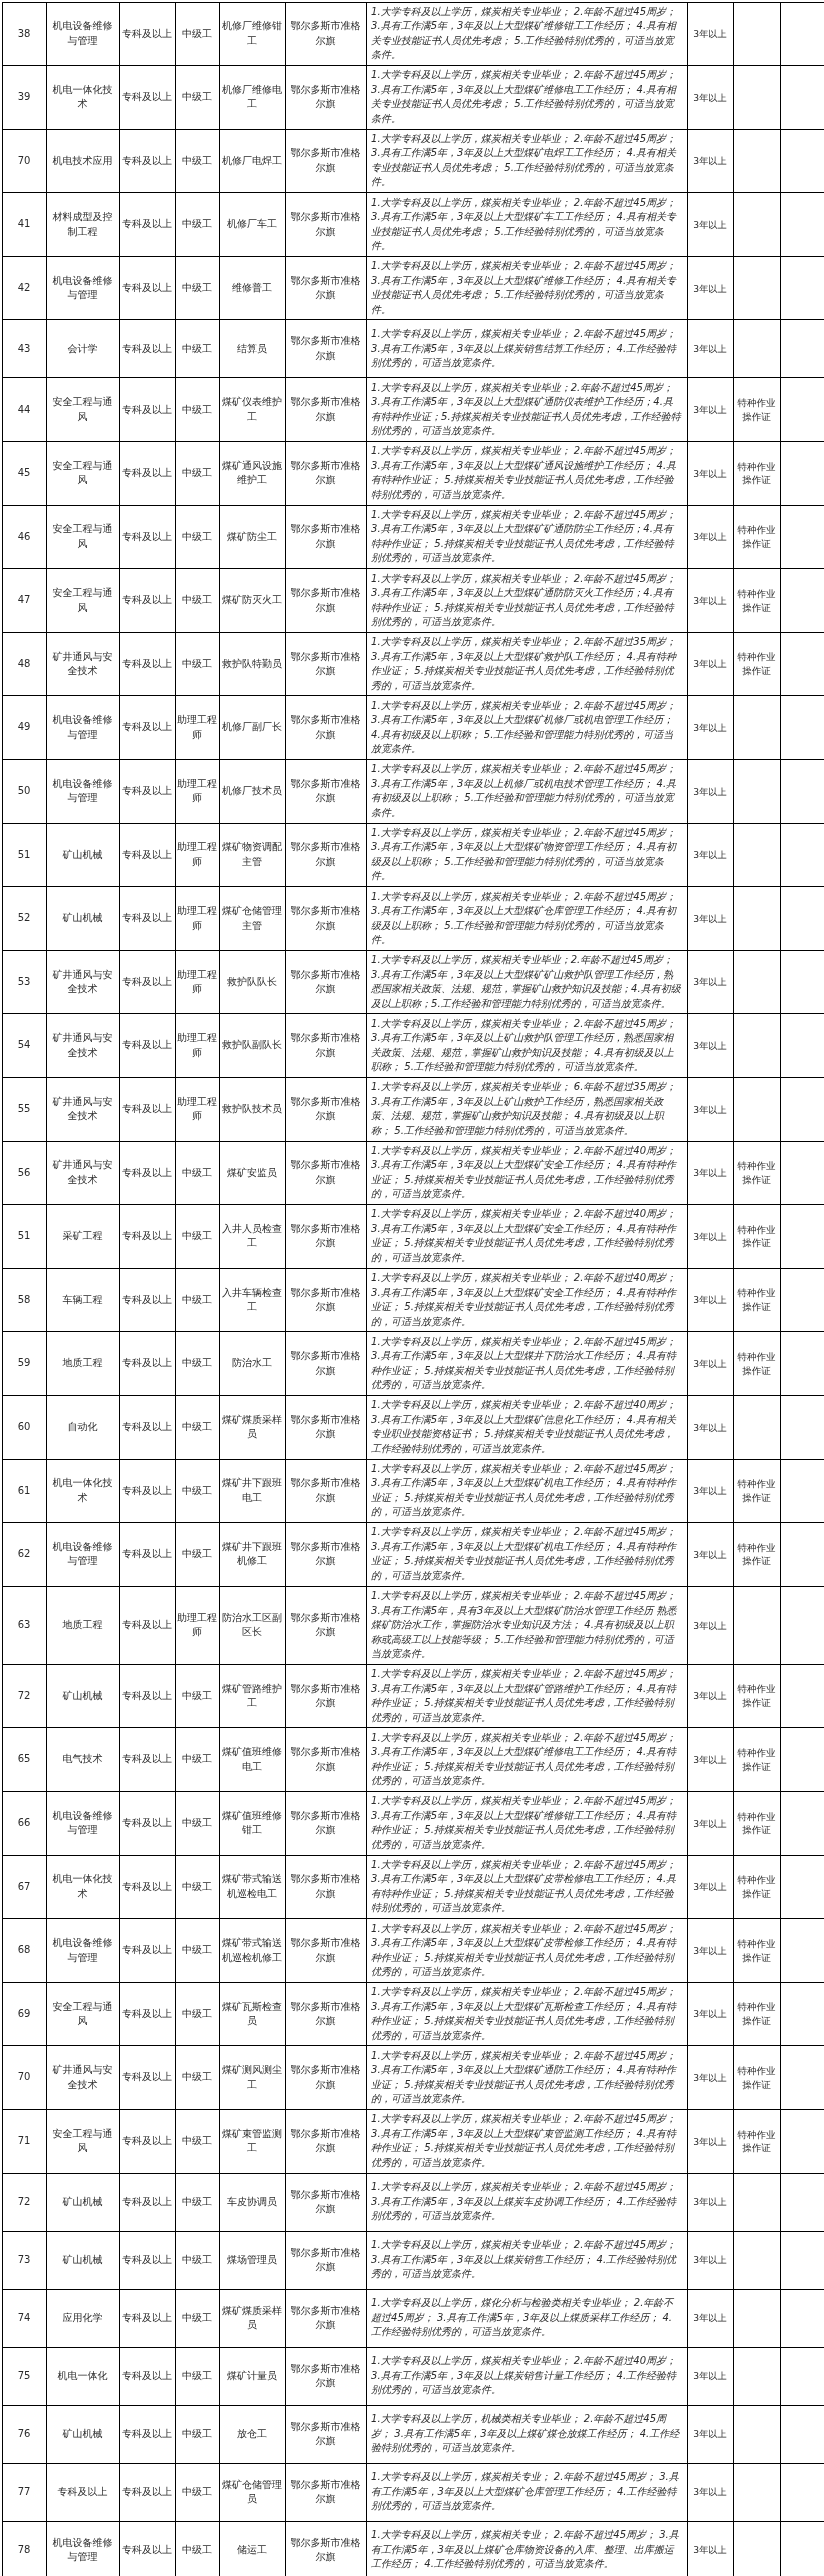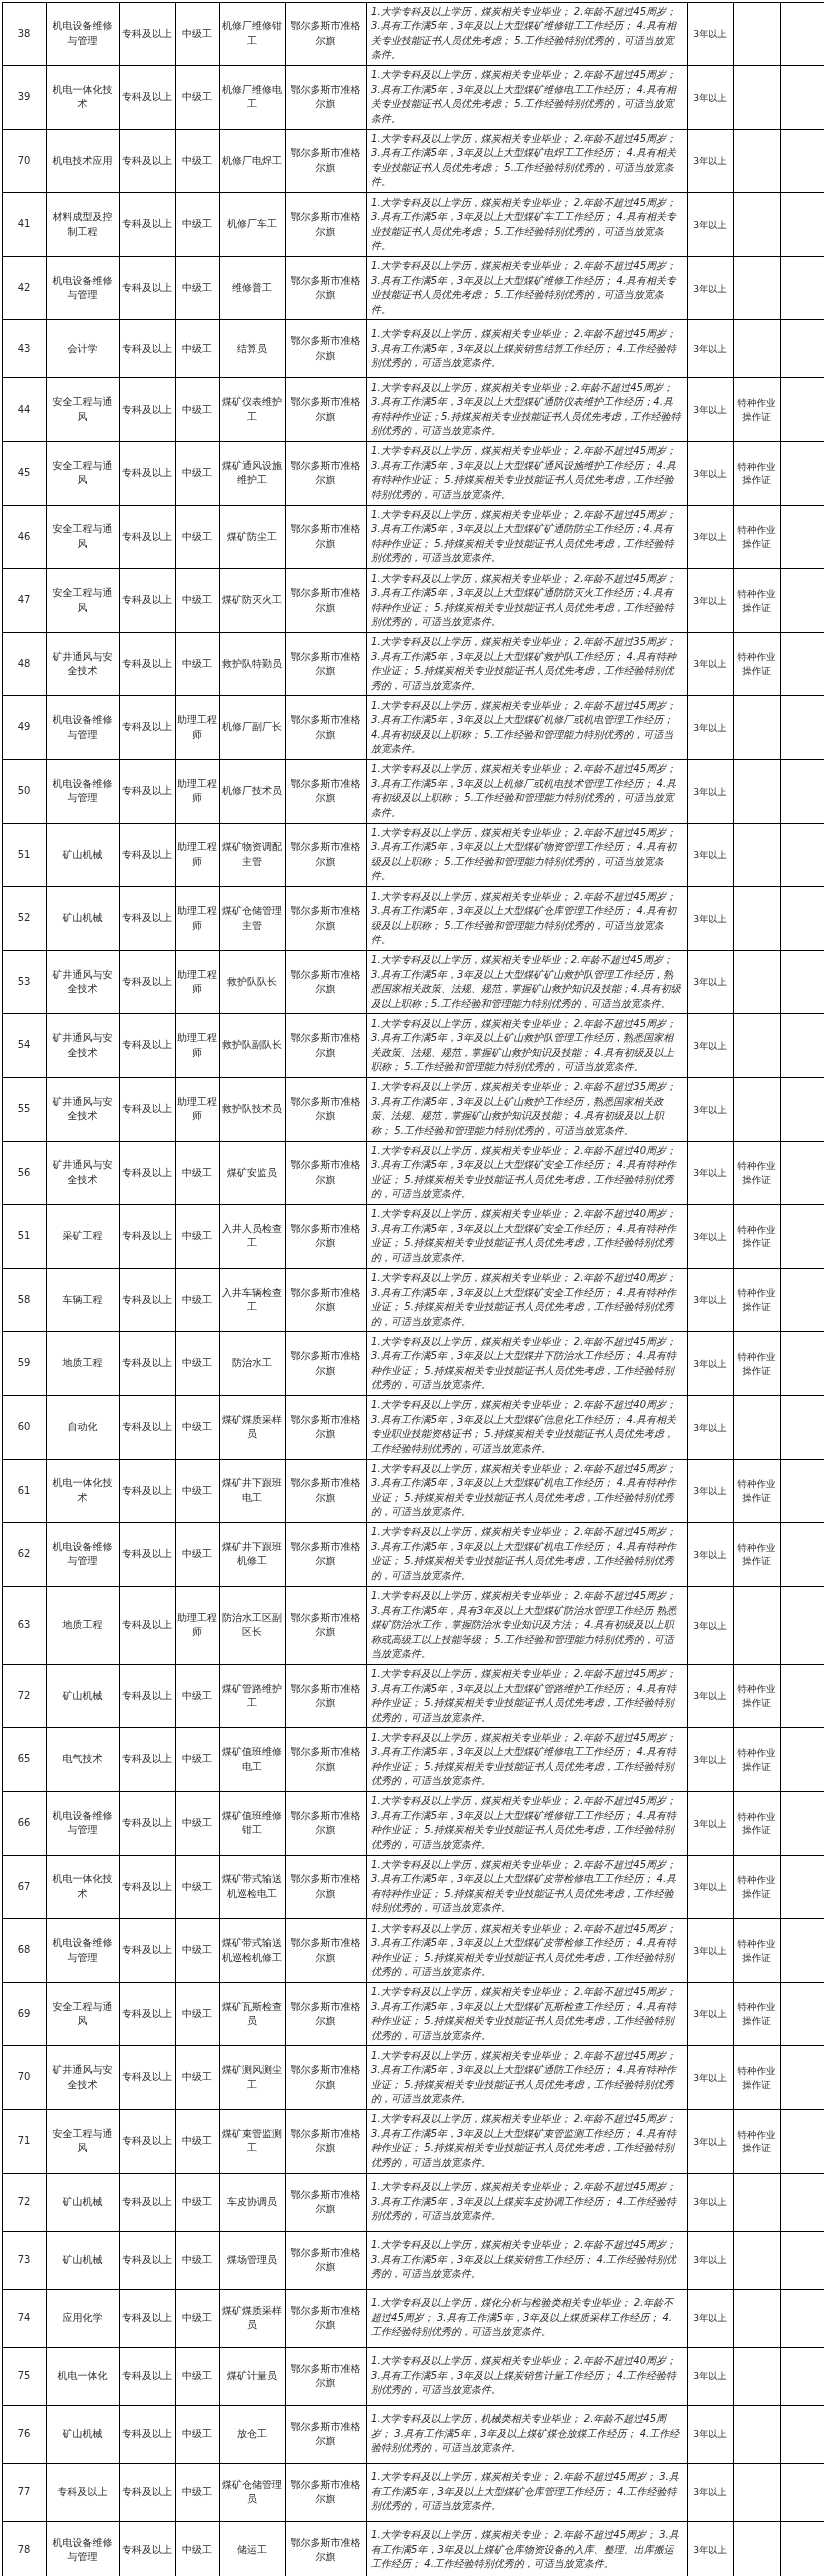--- a/index.html
+++ b/index.html
@@ -275,21 +275,21 @@
     <td></td>
   </tr>
 
   <tr>
     <td>55</td>
     <td>矿井通风与安全技术</td>
     <td>专科及以上</td>
     <td>助理工程师</td>
     <td>救护队技术员</td>
     <td>鄂尔多斯市准格尔旗</td>
-    <td class="req">1.大学专科及以上学历，煤炭相关专业毕业； 2.年龄不超过35周岁； 3.具有工作满5年，3年及以上矿山救护工作经历，熟悉国家相关政策、法规、规范，掌握矿山救护知识及技能； 4.具有初级及以上职称； 5.工作经验和管理能力特别优秀的，可适当放宽条件。</td>
+    <td class="req">1.大学专科及以上学历，煤炭相关专业毕业； 6.年龄不超过35周岁； 3.具有工作满5年，3年及以上矿山救护工作经历，熟悉国家相关政策、法规、规范，掌握矿山救护知识及技能； 4.具有初级及以上职称； 5.工作经验和管理能力特别优秀的，可适当放宽条件。</td>
     <td class="yrs">3年以上</td>
     <td class="cert"></td>
     <td></td>
   </tr>
 
   <tr>
     <td>56</td>
     <td>矿井通风与安全技术</td>
     <td>专科及以上</td>
     <td>中级工</td>

